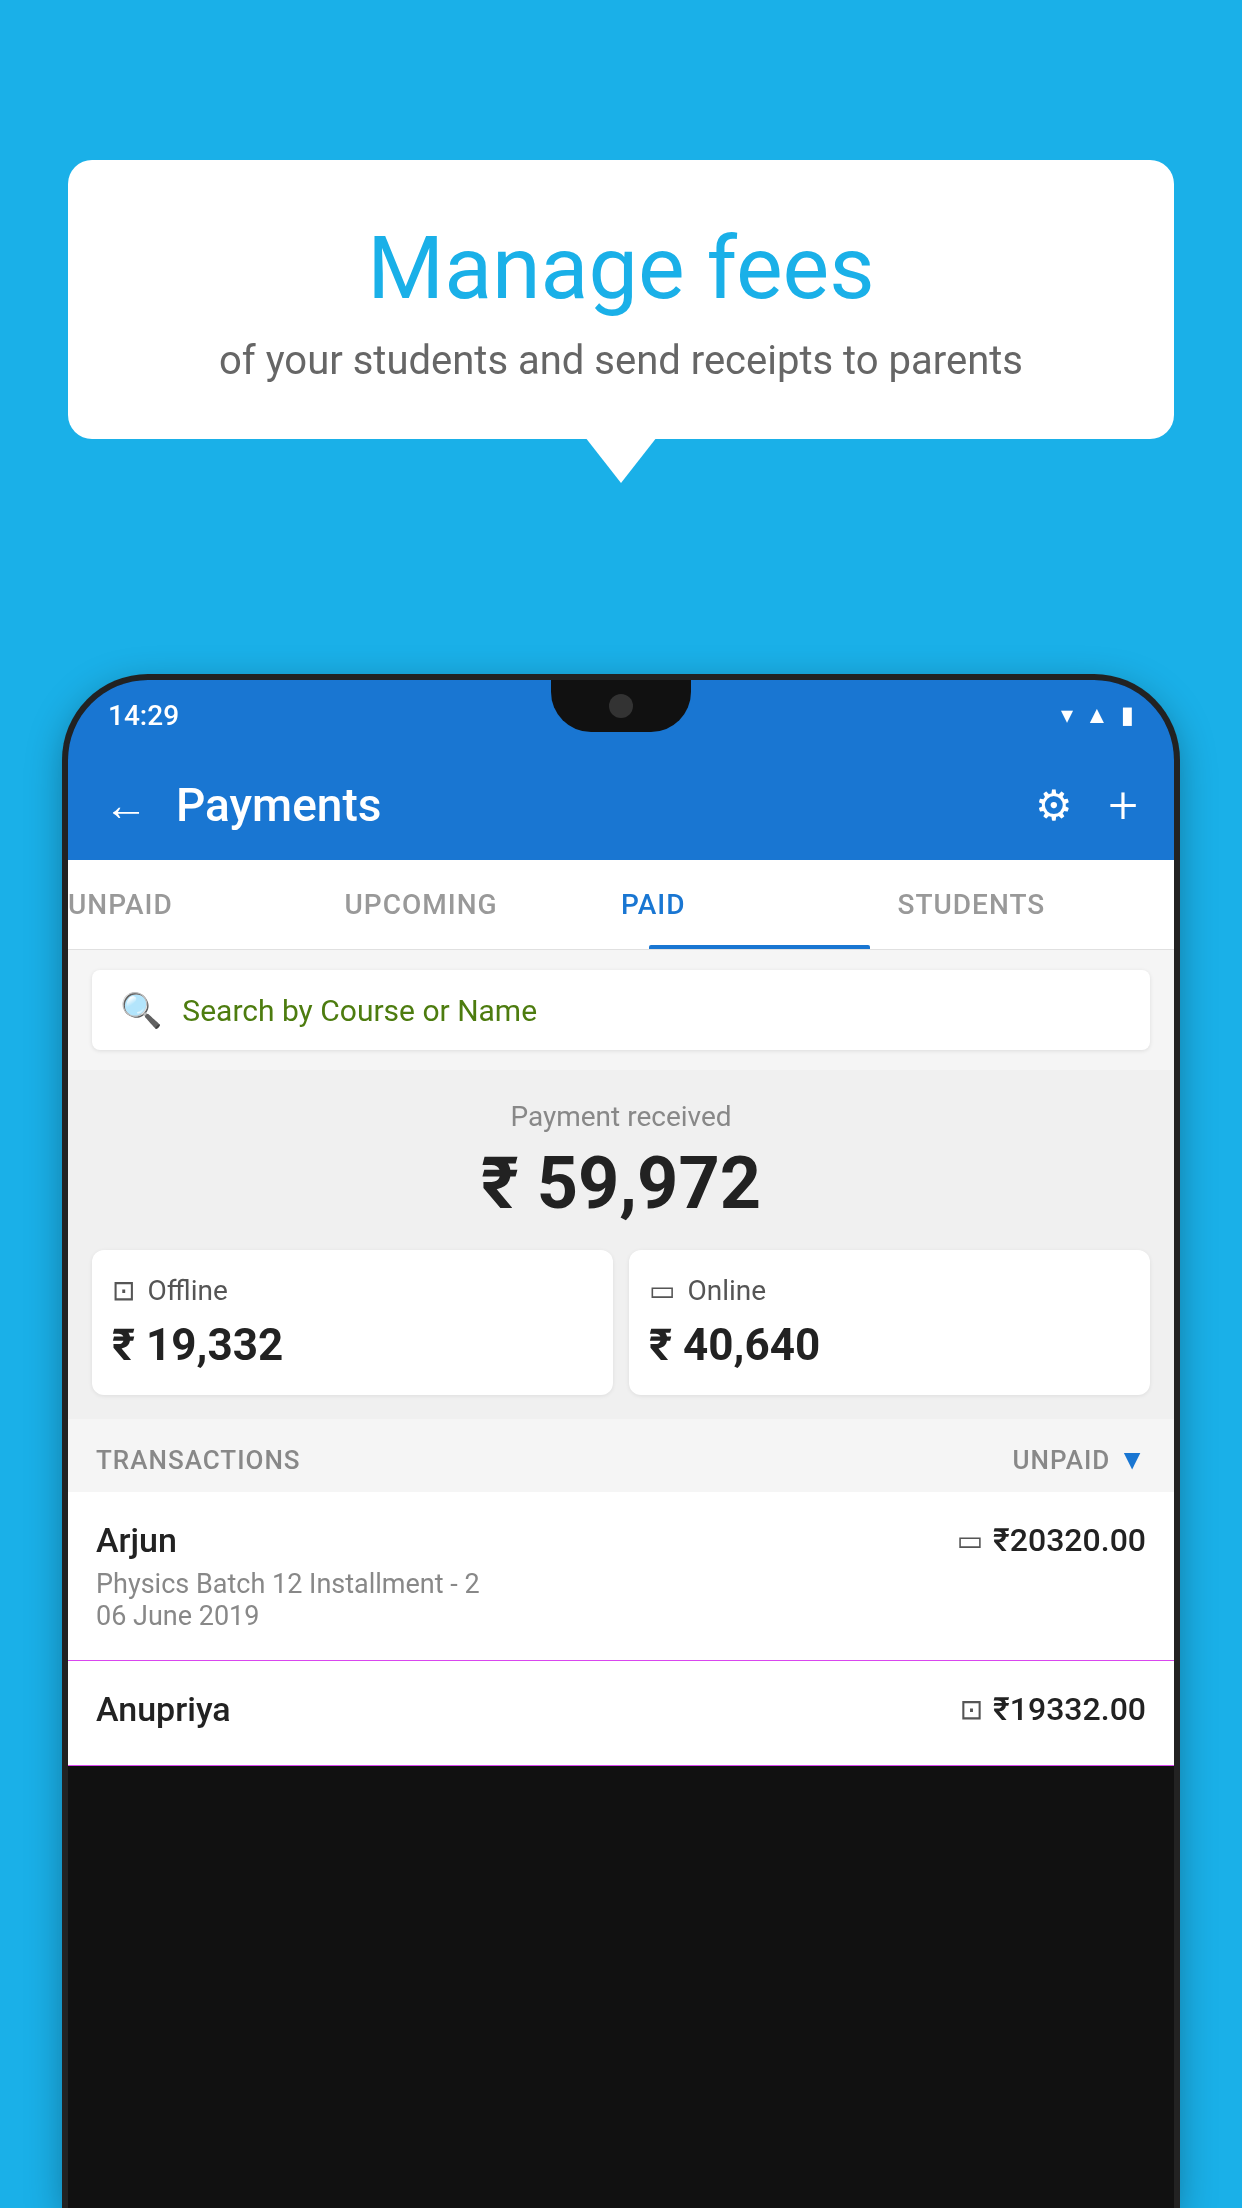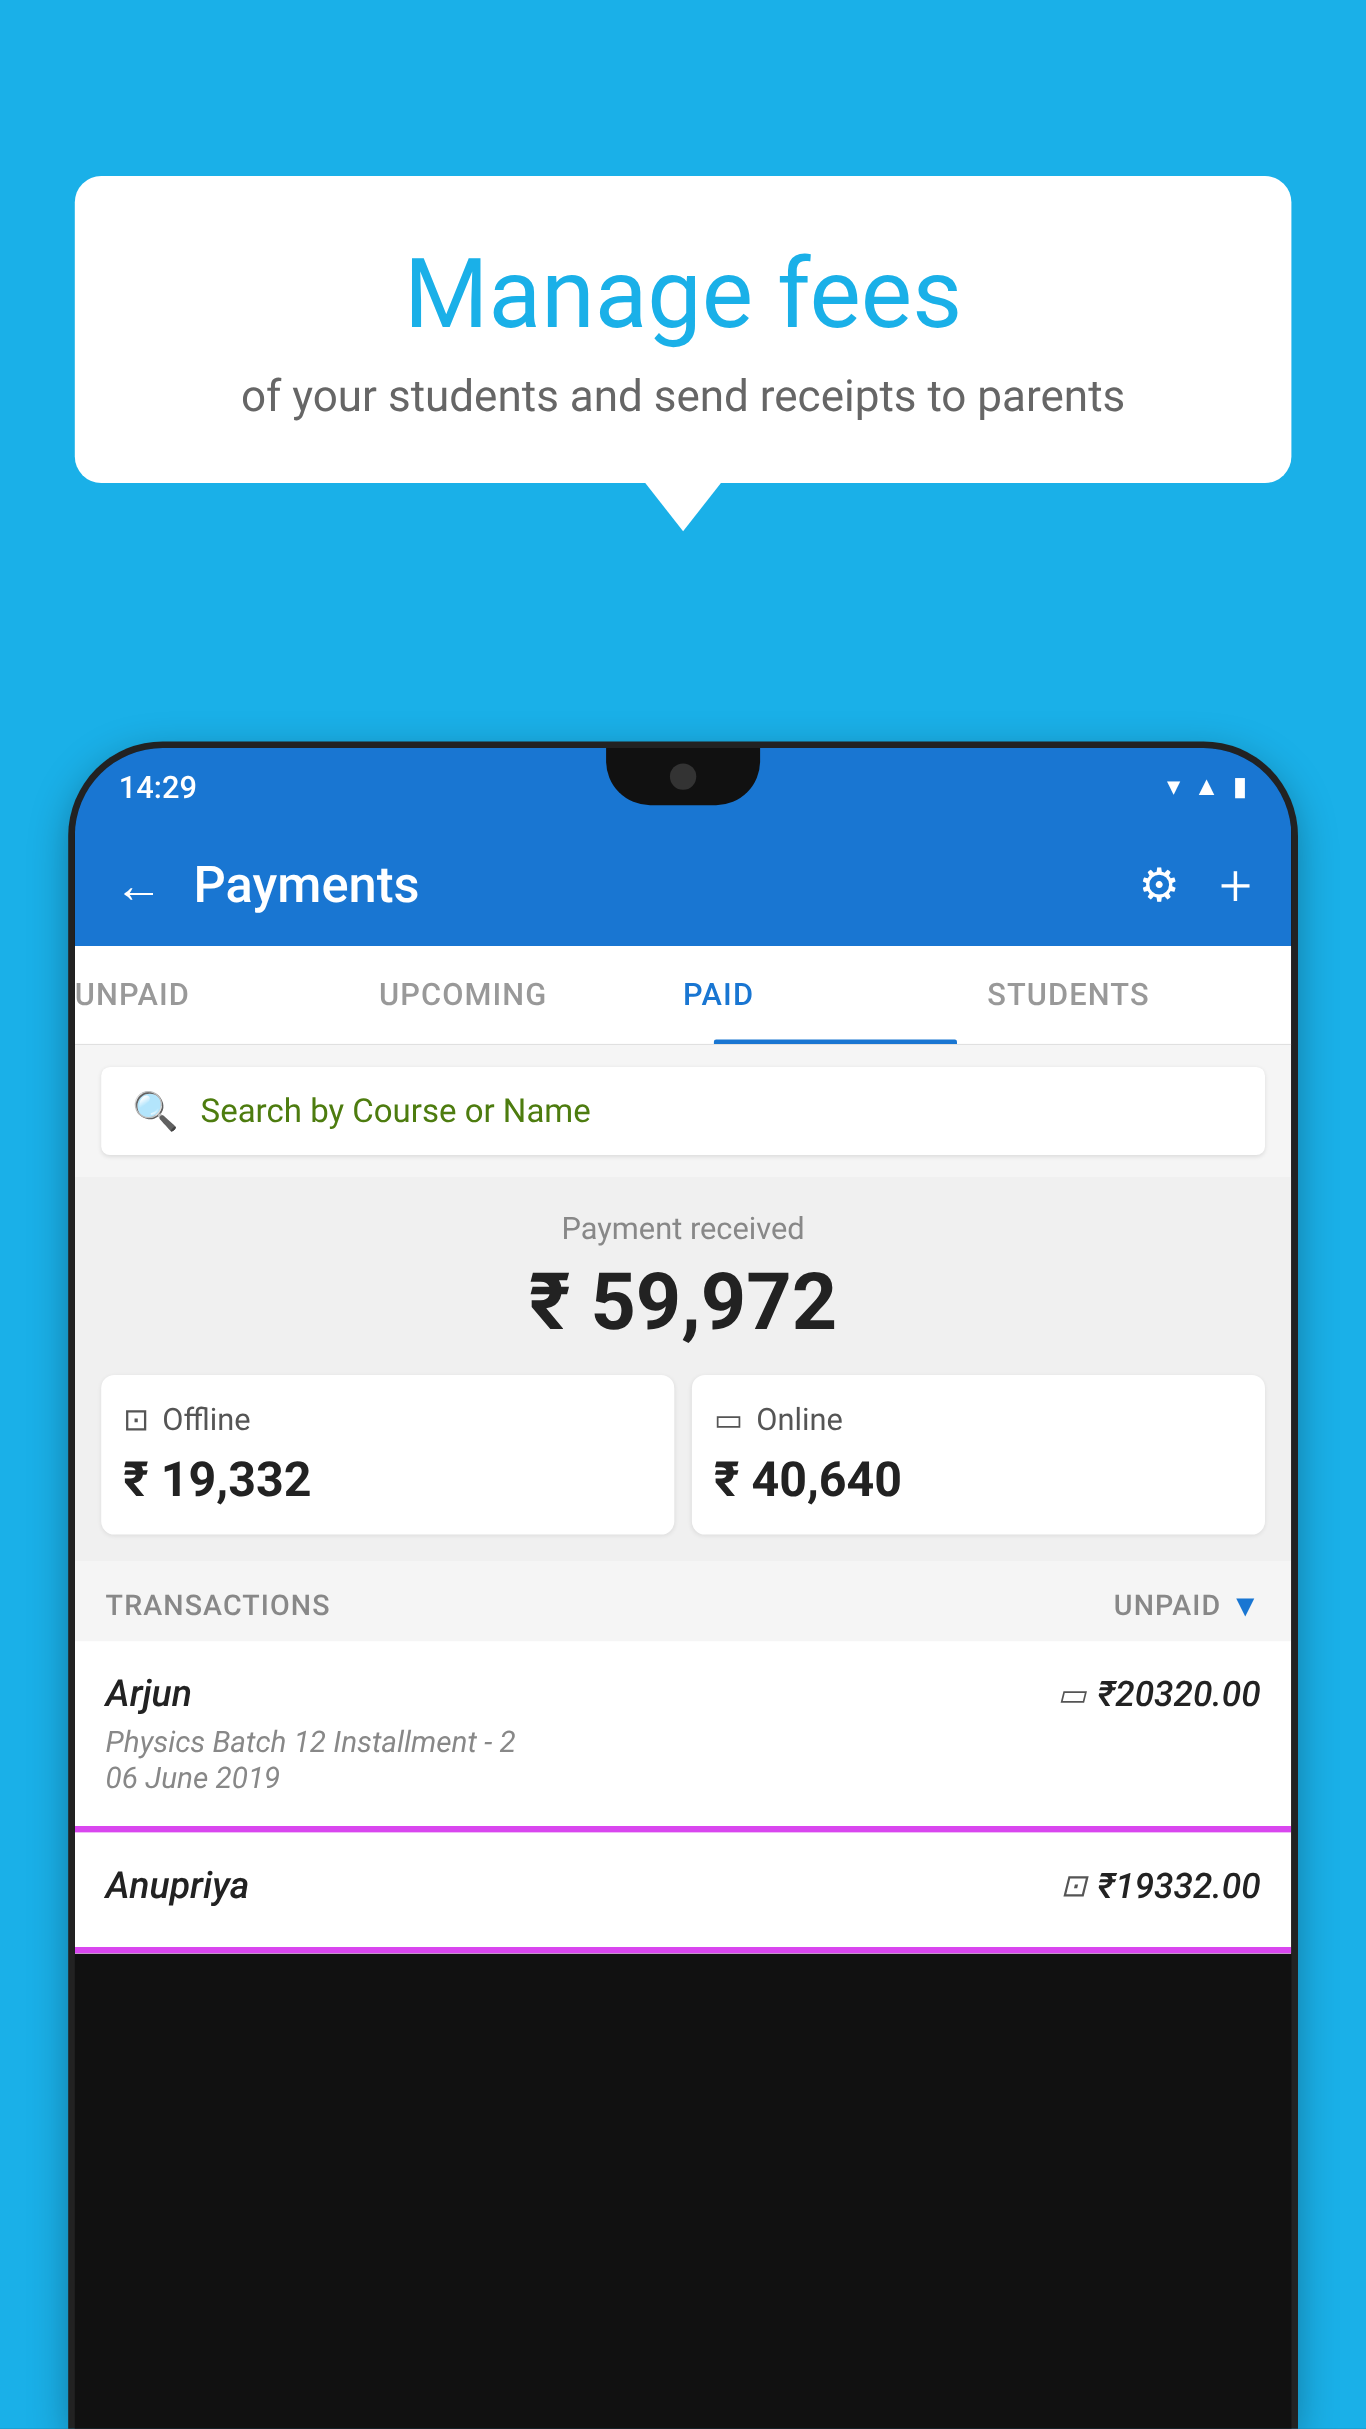--- a/index.html
+++ b/index.html
@@ -286,22 +286,21 @@
     }
     .filter-icon {
       color: #1976d2;
       font-size: 28px;
     }
 
     
     .transaction-row {
       background: white;
       padding: 28px 28px;
-      border-bottom: 6px solid #d946ef;
-      font-style: italic;
+      border-bottom: 1px solid #d946ef;
     }
     .tx-top {
       display: flex;
       justify-content: space-between;
       align-items: center;
       margin-bottom: 8px;
     }
     .tx-name {
       font-size: 34px;
       font-weight: 500;

